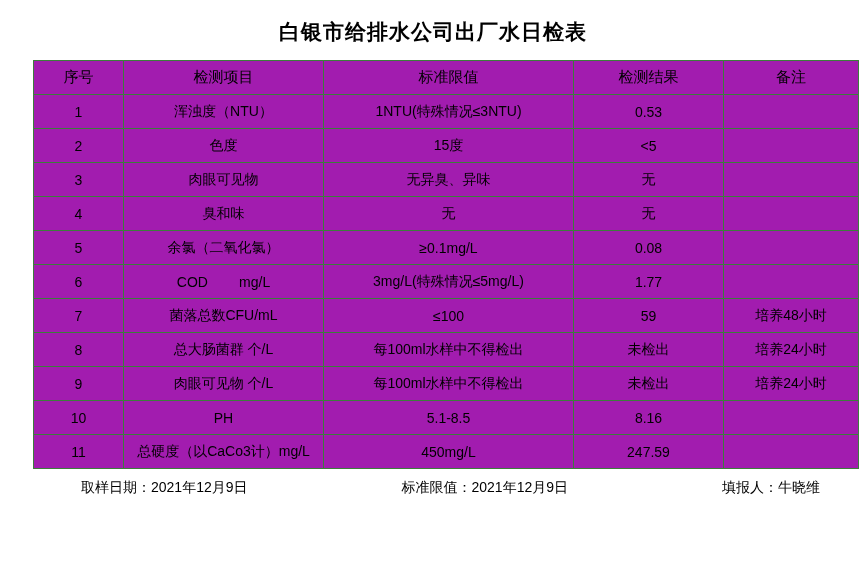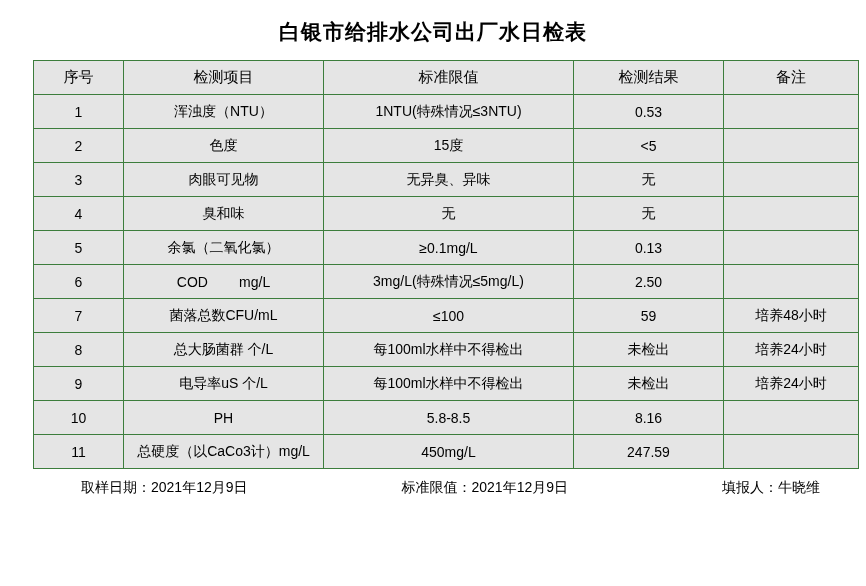--- a/index.html
+++ b/index.html
@@ -29,21 +29,21 @@
     padding-bottom: 14px;
     color: #000;
   }
   .table-wrap {
     padding: 0 33px;
   }
   table.report {
     border-collapse: collapse;
     width: 800px;
     table-layout: fixed;
-    background: #e5e5e5;
+    background: #a21caf;
   }
   table.report td, table.report th {
     border: 1px solid #3c7d3c;
     height: 33px;
     text-align: center;
     vertical-align: middle;
     font-size: 14px;
     font-weight: normal;
     padding: 0 2px;
     white-space: nowrap;
@@ -120,55 +120,55 @@
           <td>4</td>
           <td><span class="cell-item-inner">臭和味</span></td>
           <td>无</td>
           <td>无</td>
           <td></td>
         </tr>
         <tr>
           <td>5</td>
           <td><span class="cell-item-inner">余氯（二氧化氯）</span></td>
           <td>≥0.1mg/L</td>
-          <td>0.13</td>
+          <td>0.08</td>
           <td></td>
         </tr>
         <tr>
           <td>6</td>
           <td><span class="cell-item-inner">COD        mg/L</span></td>
           <td>3mg/L(特殊情况≤5mg/L)</td>
-          <td>2.50</td>
+          <td>1.77</td>
           <td></td>
         </tr>
         <tr>
           <td>7</td>
           <td><span class="cell-item-inner">菌落总数CFU/mL</span></td>
           <td>≤100</td>
           <td>59</td>
           <td>培养48小时</td>
         </tr>
         <tr>
           <td>8</td>
           <td><span class="cell-item-inner">总大肠菌群 个/L</span></td>
           <td>每100ml水样中不得检出</td>
           <td>未检出</td>
           <td>培养24小时</td>
         </tr>
         <tr>
           <td>9</td>
-          <td><span class="cell-item-inner">电导率uS 个/L</span></td>
+          <td><span class="cell-item-inner">肉眼可见物 个/L</span></td>
           <td>每100ml水样中不得检出</td>
           <td>未检出</td>
           <td>培养24小时</td>
         </tr>
         <tr>
           <td>10</td>
           <td><span class="cell-item-inner">PH</span></td>
-          <td>5.8-8.5</td>
+          <td>5.1-8.5</td>
           <td>8.16</td>
           <td></td>
         </tr>
         <tr>
           <td>11</td>
           <td><span class="cell-item-inner">总硬度（以CaCo3计）mg/L</span></td>
           <td>450mg/L</td>
           <td>247.59</td>
           <td></td>
         </tr>

